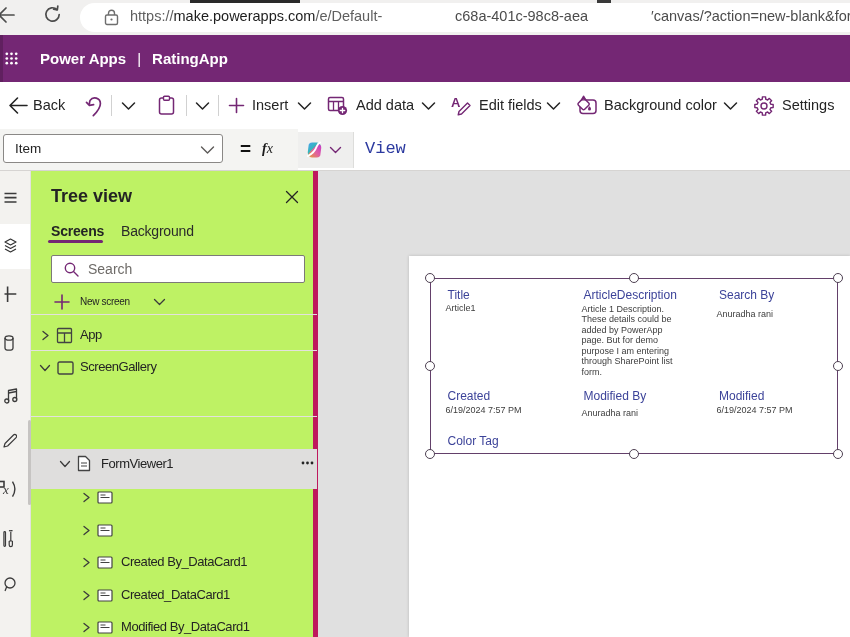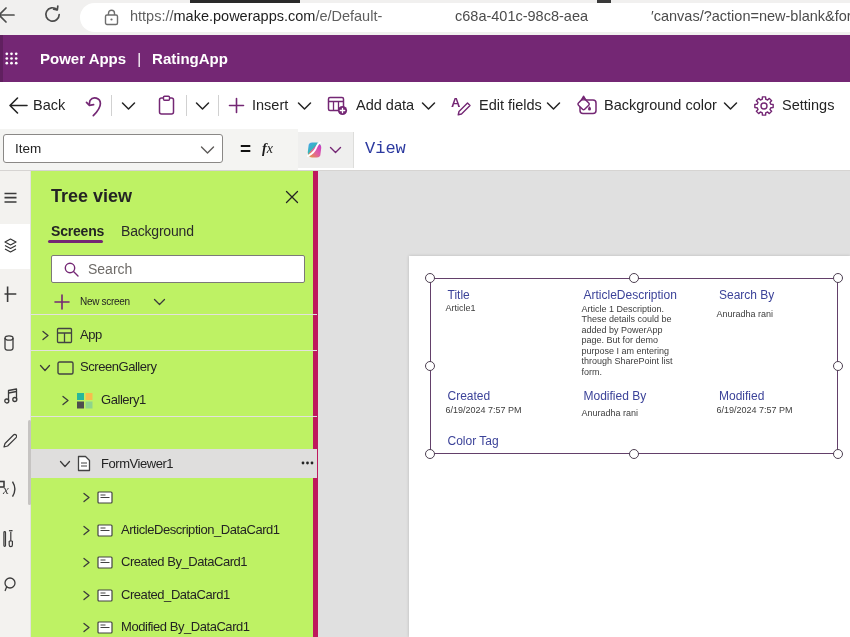--- a/index.html
+++ b/index.html
@@ -282,36 +282,24 @@
     <div class="trow" style="top:180px">
       <svg class="abs" style="left:8px;top:13px" width="12" height="9" viewBox="0 0 12 9">
           <path d="M1.5 1.5 L6 6.5 L10.5 1.5" stroke="#3b3b3b" stroke-width="1.3" fill="none" stroke-linecap="round" stroke-linejoin="round"></path>
         </svg>
       <svg class="abs" style="left:26px;top:10px" width="17" height="14" viewBox="0 0 17 14">
         <rect x="1" y="1" width="15" height="12" rx="1.5" fill="none" stroke="#434343" stroke-width="1.4"></rect>
       </svg>
       <div class="lbl" style="left:49px">ScreenGallery</div>
     </div>
 
-    <div class="trow" style="top:212.5px">
-      <svg class="abs" style="left:30px;top:11px" width="9" height="11" viewBox="0 0 9 11">
-          <path d="M2 1.5 L7 5.5 L2 9.5" stroke="#3b3b3b" stroke-width="1.3" fill="none" stroke-linecap="round" stroke-linejoin="round"></path>
-        </svg>
-      <svg class="abs" style="left:45px;top:8px" width="17" height="17" viewBox="0 0 17 17">
-        <rect x="1" y="1" width="7" height="7" fill="#28b79a"></rect>
-        <rect x="9.5" y="1" width="7" height="7" fill="#f6bd4e"></rect>
-        <rect x="1" y="9.5" width="7" height="7" fill="#4e4e4e"></rect>
-        <rect x="9.5" y="9.5" width="7" height="7" fill="#8fd48c"></rect>
-      </svg>
-      <div class="lbl" style="left:70px">Gallery1</div>
-    </div>
     <div class="tdiv" style="top:244.5px"></div>
 
 
-    <div class="trow" style="top:278px;background:#dfdedd;height:29px">
+    <div class="trow" style="top:278px;background:#dfdedd;height:40px">
       <svg class="abs" style="left:28px;top:11px" width="12" height="9" viewBox="0 0 12 9">
           <path d="M1.5 1.5 L6 6.5 L10.5 1.5" stroke="#3b3b3b" stroke-width="1.3" fill="none" stroke-linecap="round" stroke-linejoin="round"></path>
         </svg>
       <svg class="abs" style="left:46px;top:6px" width="14" height="17" viewBox="0 0 14 17">
         <path d="M1.5 1.5 h7 l4 4 v10 h-11 z" fill="#fff" stroke="#434343" stroke-width="1.3" stroke-linejoin="round"></path>
         <path d="M4 8 h6 M4 11 h6" stroke="#434343" stroke-width="1.1"></path>
       </svg>
       <div class="lbl" style="left:70px;line-height:29px">FormViewer1</div>
       <svg class="abs" style="left:270px;top:11.5px" width="13" height="4" viewBox="0 0 13 4">
         <circle cx="2" cy="2" r="1.4" fill="#242424"></circle>
@@ -330,21 +318,20 @@
       </svg>
     </div>
     <div class="trow" style="top:342.5px">
       <svg class="abs" style="left:51px;top:11px" width="9" height="11" viewBox="0 0 9 11">
           <path d="M2 1.5 L7 5.5 L2 9.5" stroke="#3b3b3b" stroke-width="1.3" fill="none" stroke-linecap="round" stroke-linejoin="round"></path>
         </svg>
       <svg class="abs" style="left:66px;top:10px" width="16" height="13" viewBox="0 0 16 13">
         <rect x="1" y="1" width="14" height="11" rx="1" fill="#fff" stroke="#434343" stroke-width="1.2"></rect>
         <path d="M3.5 4 h5 M3.5 6.5 h9" stroke="#434343" stroke-width="1"></path>
       </svg>
-      <div class="lbl" style="left:90px">ArticleDescription_DataCard1</div>
     </div>
     <div class="trow" style="top:375px">
       <svg class="abs" style="left:51px;top:11px" width="9" height="11" viewBox="0 0 9 11">
           <path d="M2 1.5 L7 5.5 L2 9.5" stroke="#3b3b3b" stroke-width="1.3" fill="none" stroke-linecap="round" stroke-linejoin="round"></path>
         </svg>
       <svg class="abs" style="left:66px;top:10px" width="16" height="13" viewBox="0 0 16 13">
         <rect x="1" y="1" width="14" height="11" rx="1" fill="#fff" stroke="#434343" stroke-width="1.2"></rect>
         <path d="M3.5 4 h5 M3.5 6.5 h9" stroke="#434343" stroke-width="1"></path>
       </svg>
       <div class="lbl" style="left:90px">Created By_DataCard1</div>

